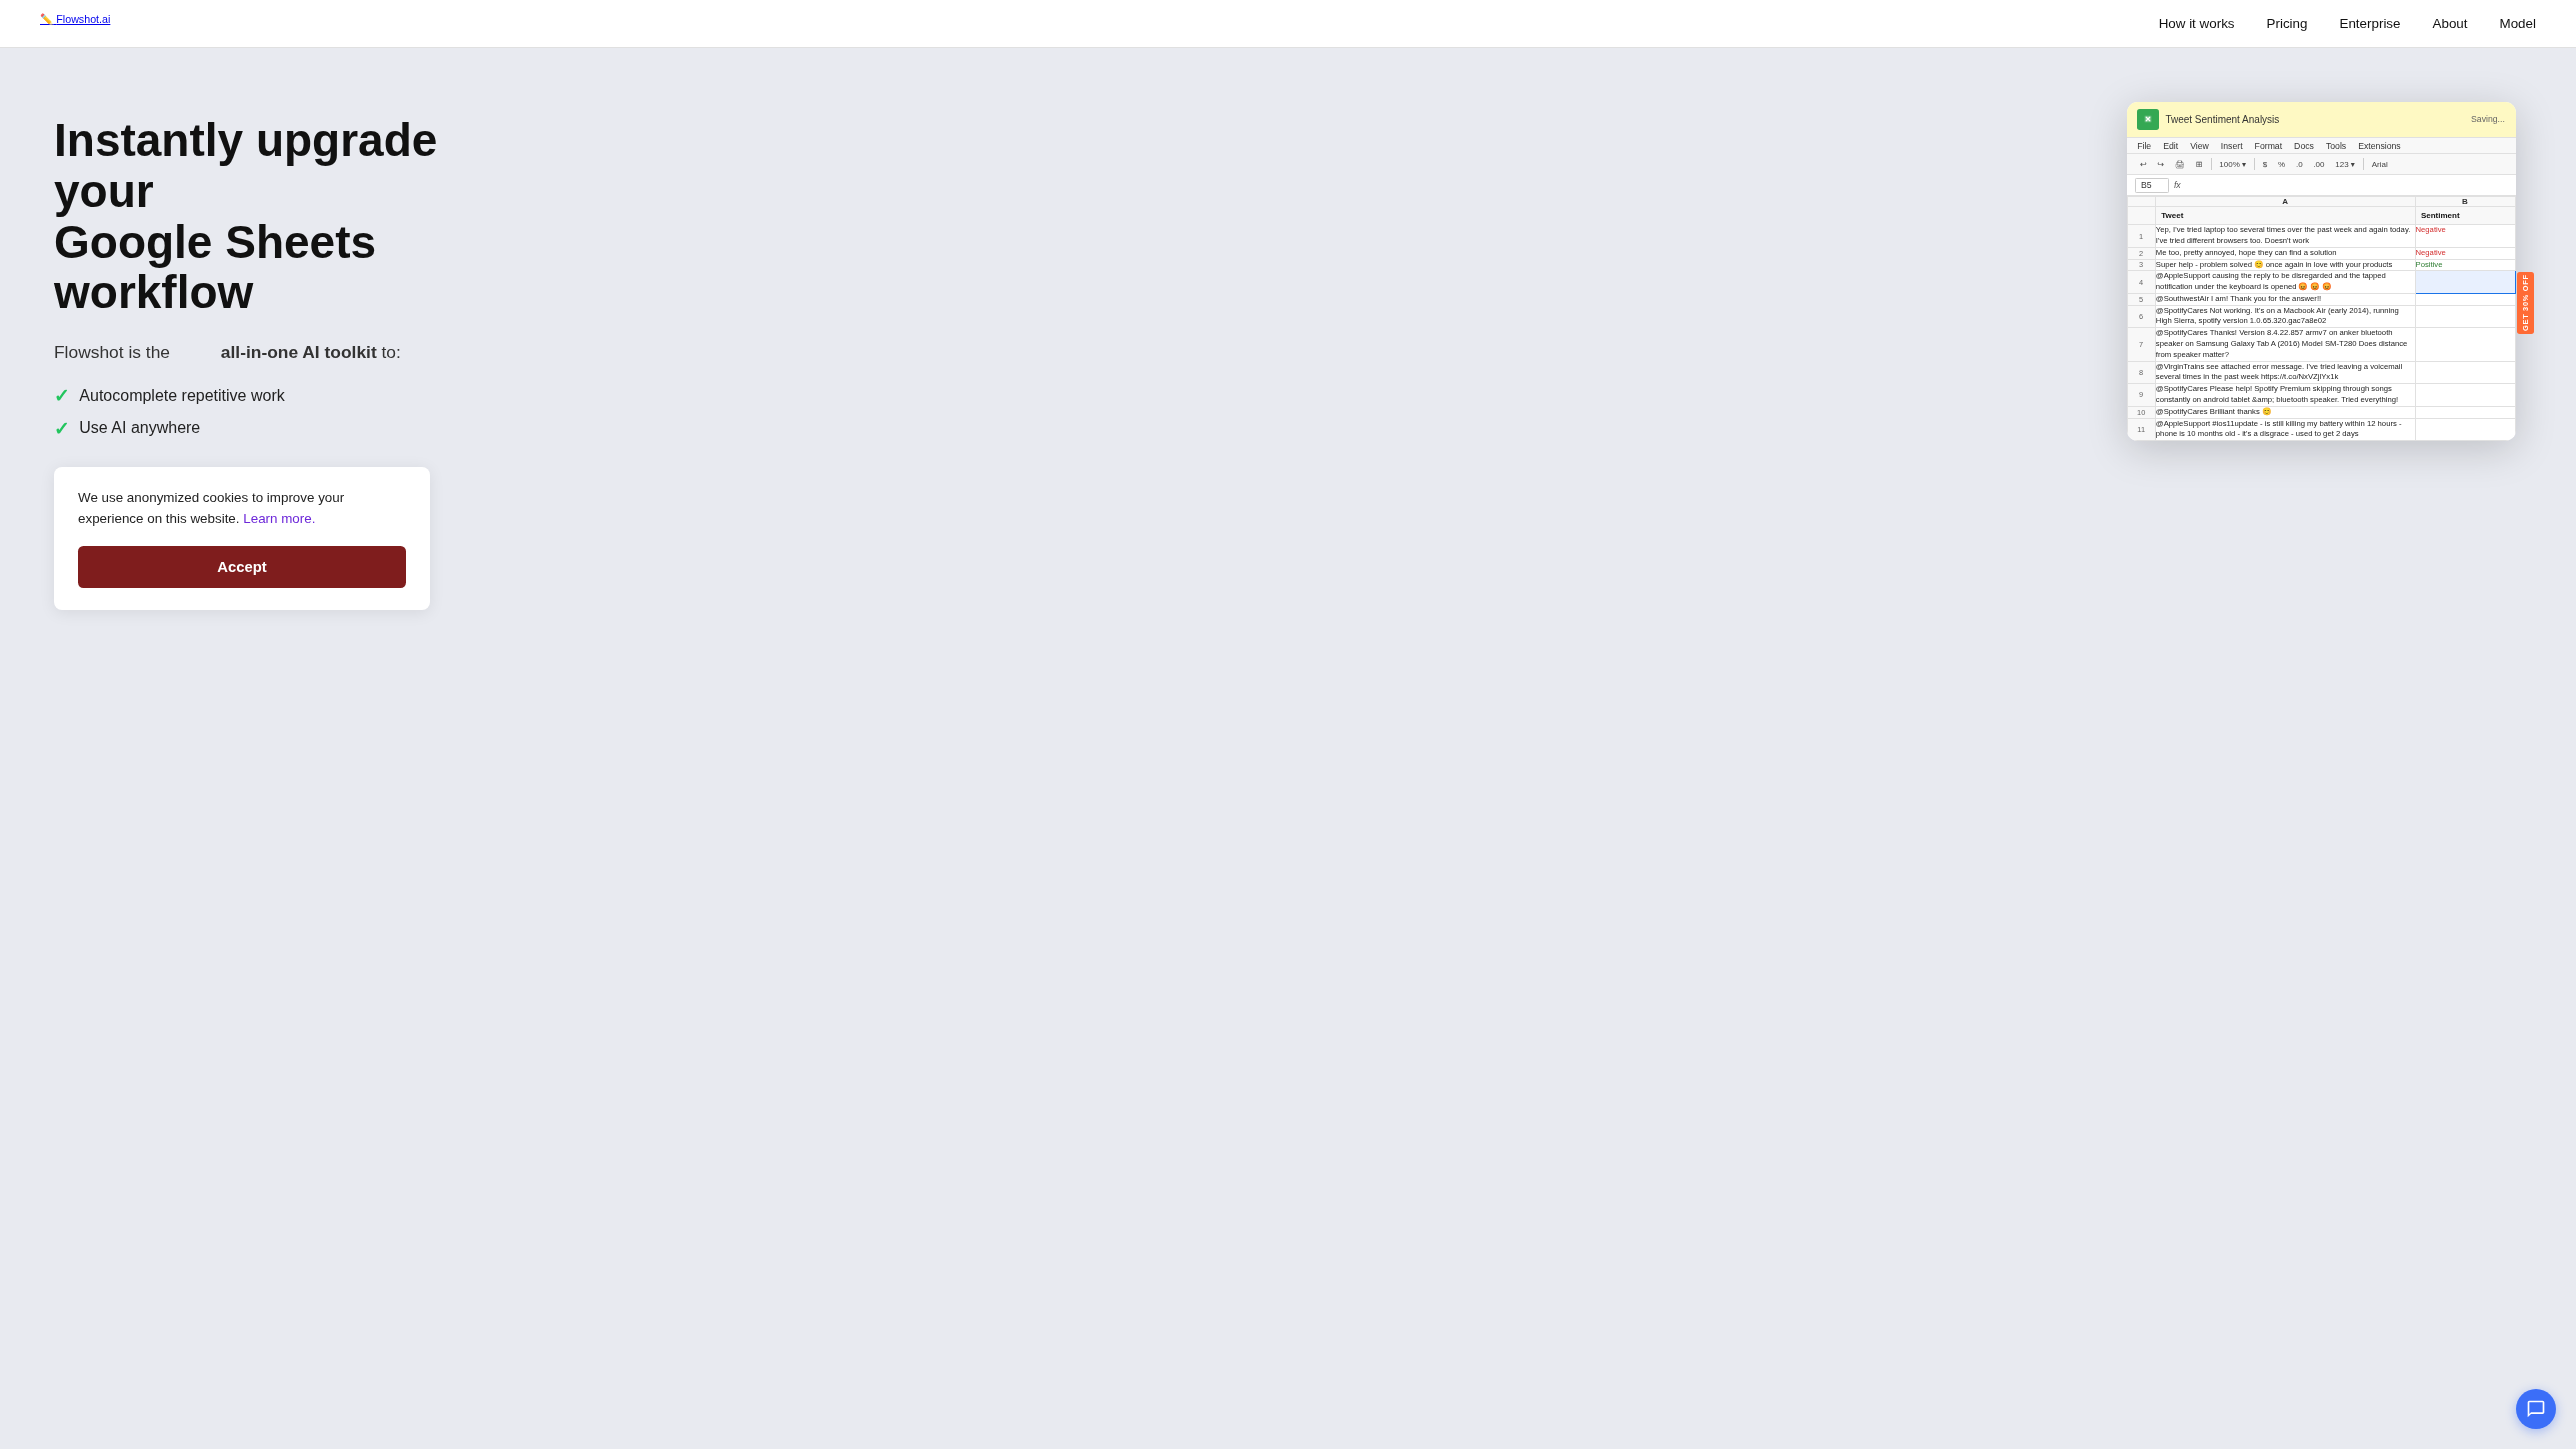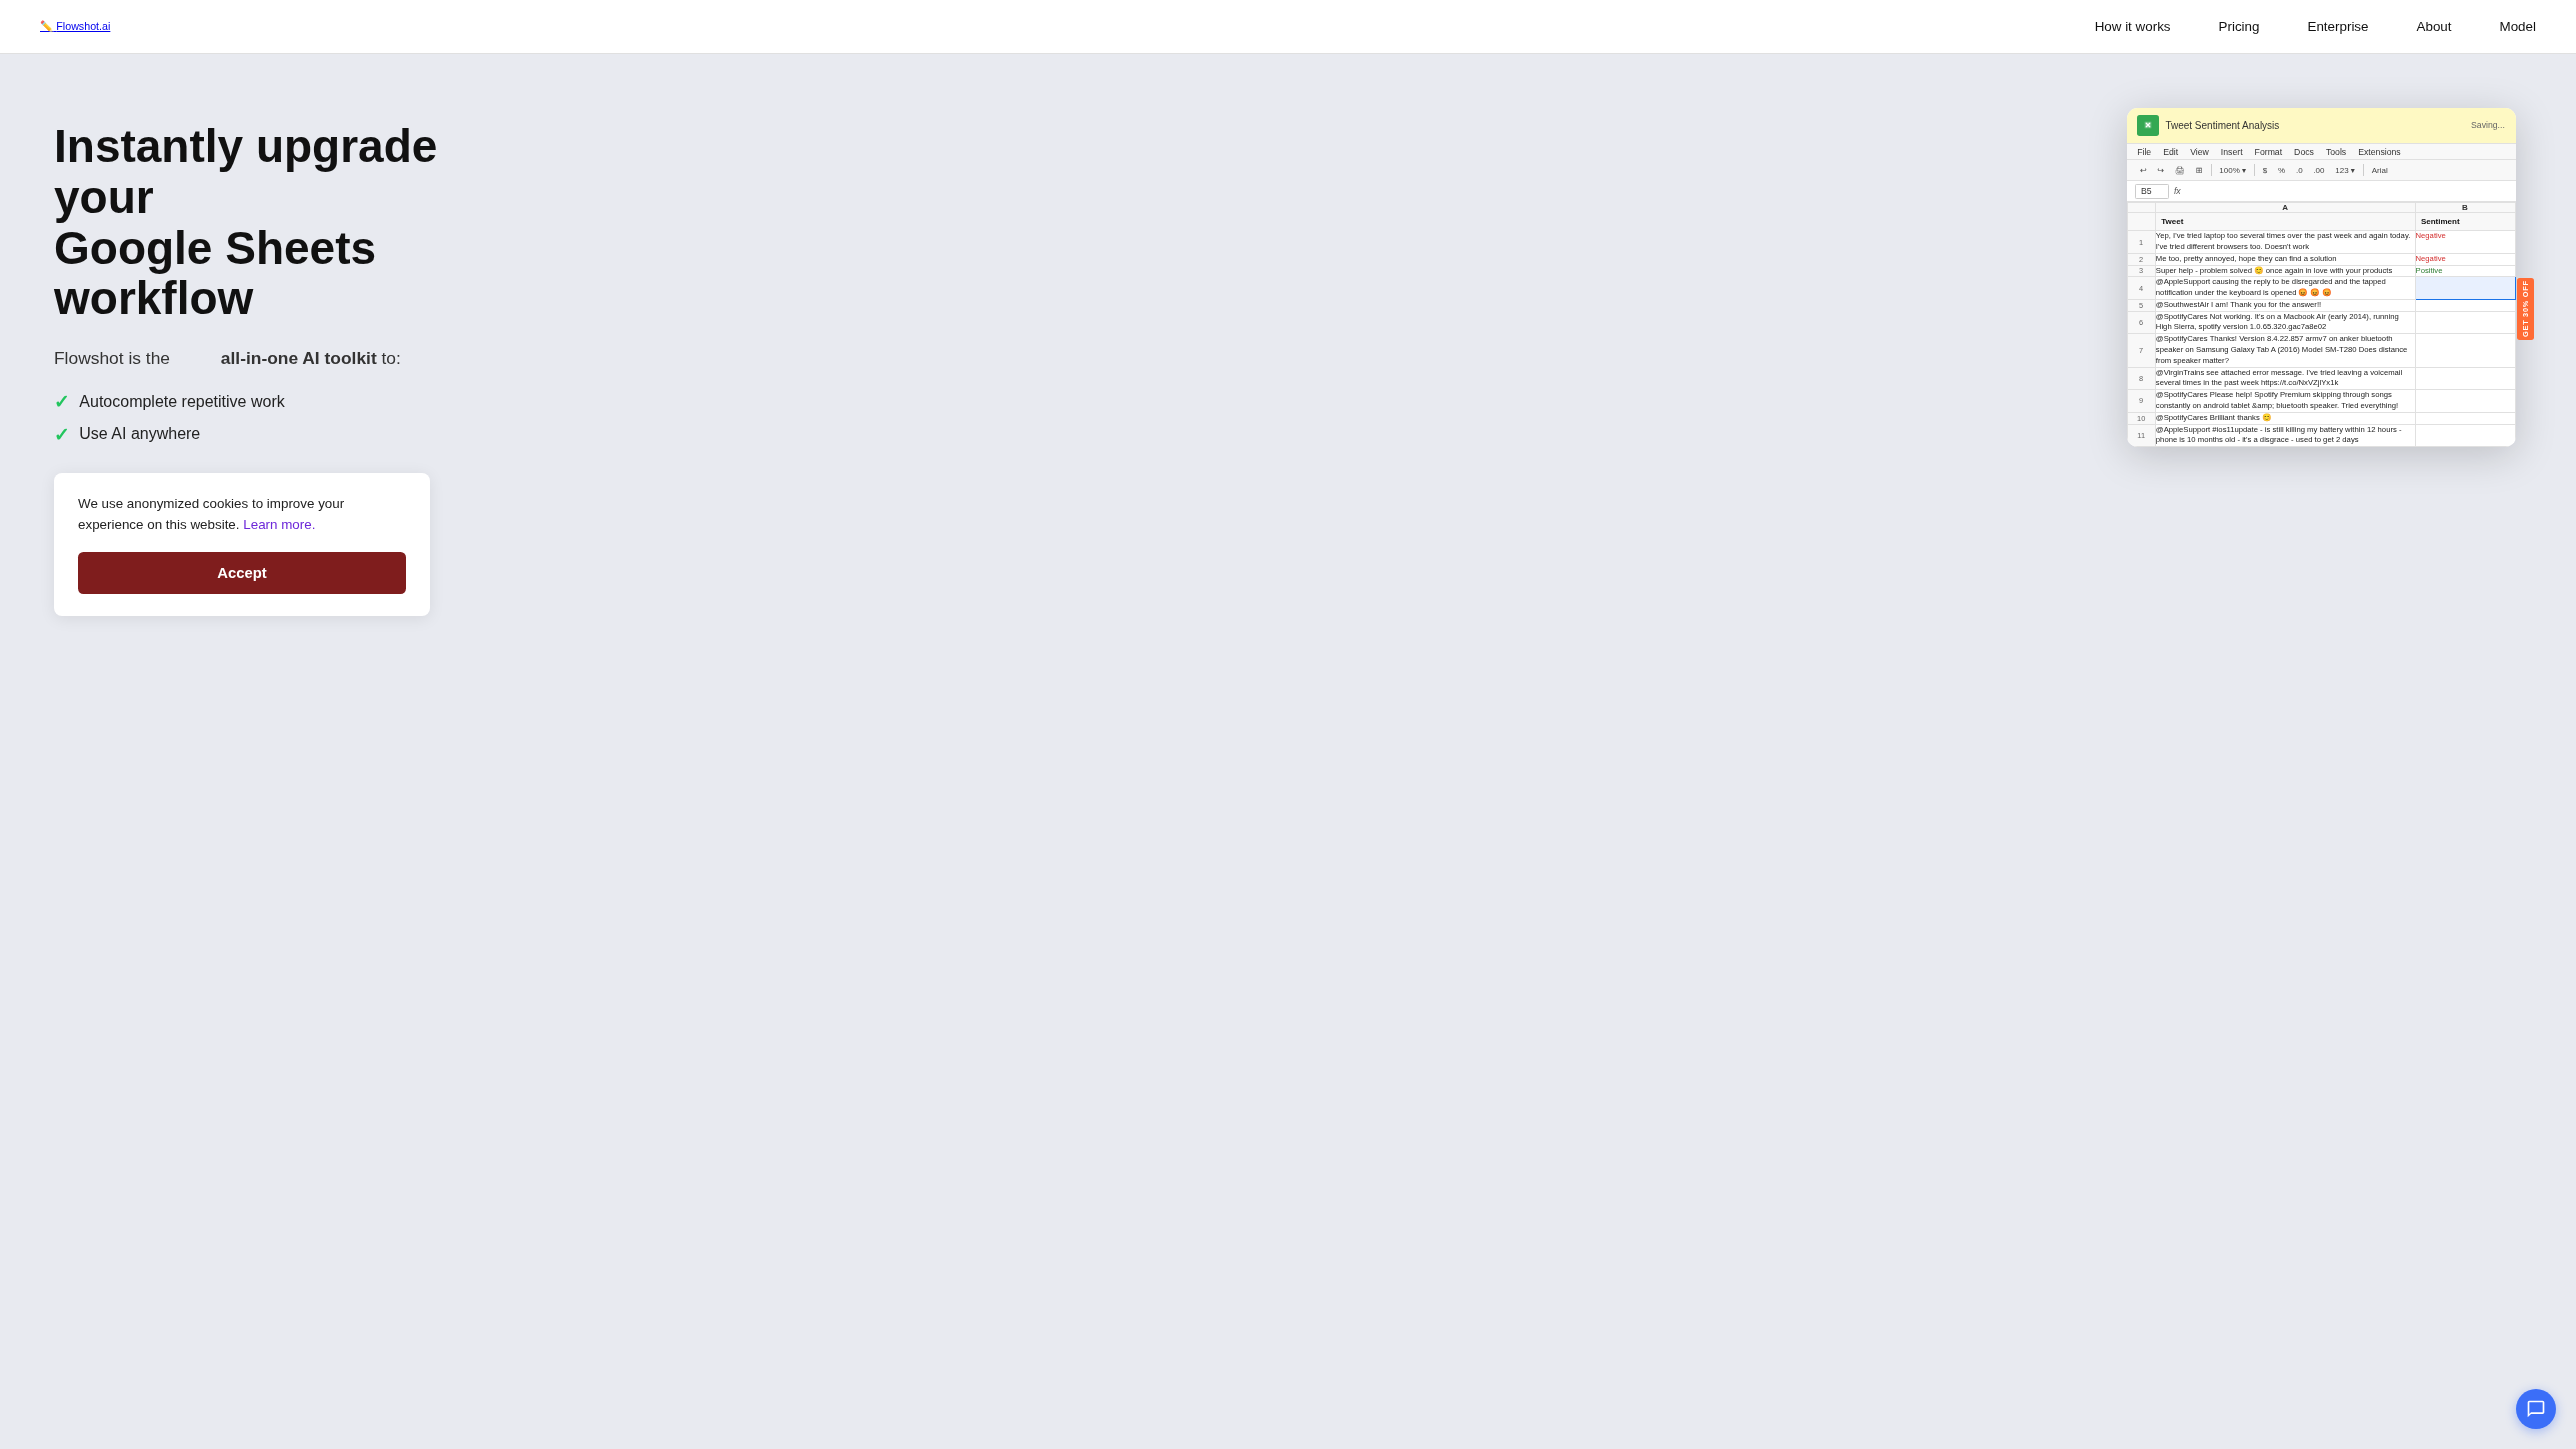--- a/index.html
+++ b/index.html
@@ -7,33 +7,32 @@
       font-family: -apple-system, BlinkMacSystemFont, 'Segoe UI', Helvetica, Arial, sans-serif;
       background: #e8eaf0;
       min-height: 100vh;
       overflow-x: hidden;
     }
 
     
     nav {
       background: #fff;
       display: flex;
-      align-items: center;
       justify-content: space-between;
-      padding: 0 40px;
-      height: 54px;
+      padding: 13px 40px;
+      height: 48px;
       border-bottom: 0.7px solid #e0e0e0;
       position: sticky;
       top: 0;
       z-index: 100;
     }
     .nav-links {
       display: flex;
       align-items: center;
-      gap: 48px;
+      gap: 32px;
     }
     .nav-links a {
       font-size: 13.4px;
       font-weight: 500;
       color: #111;
       text-decoration: none;
     }
 
     
     .hero {

